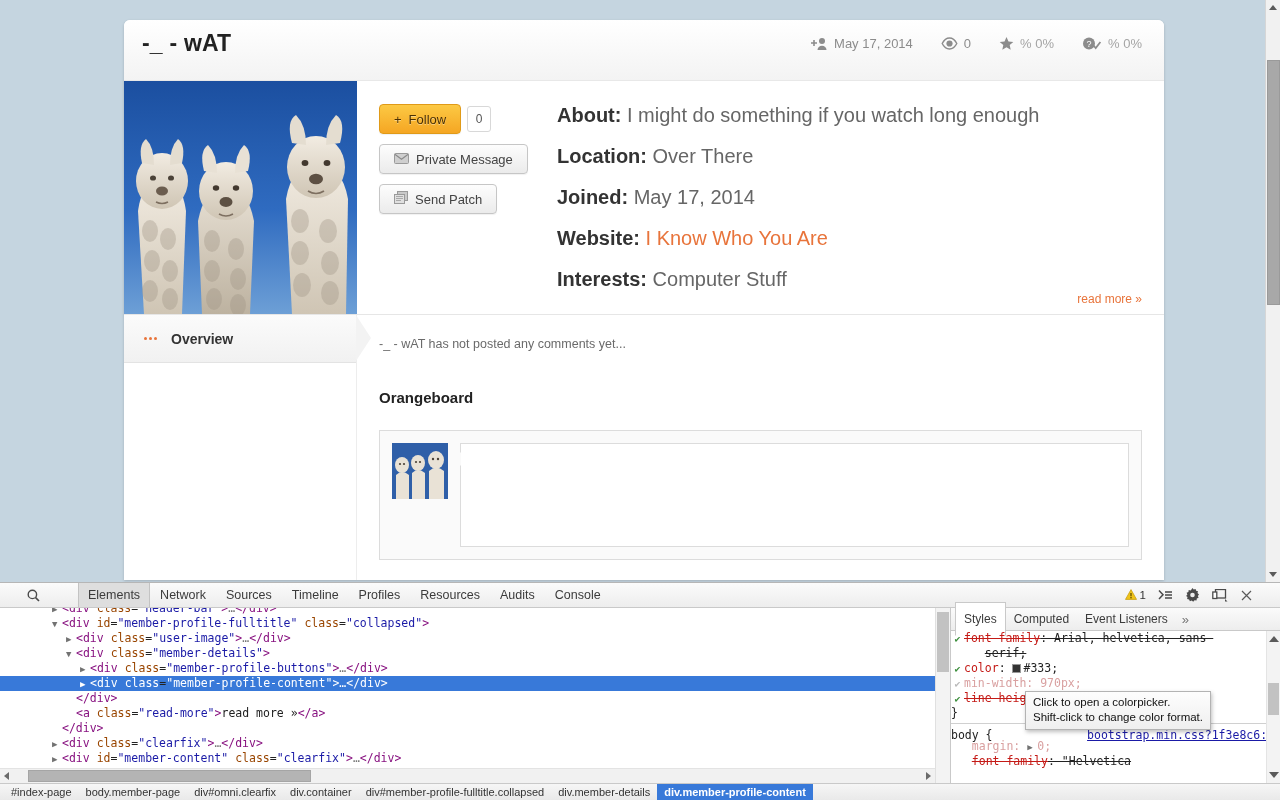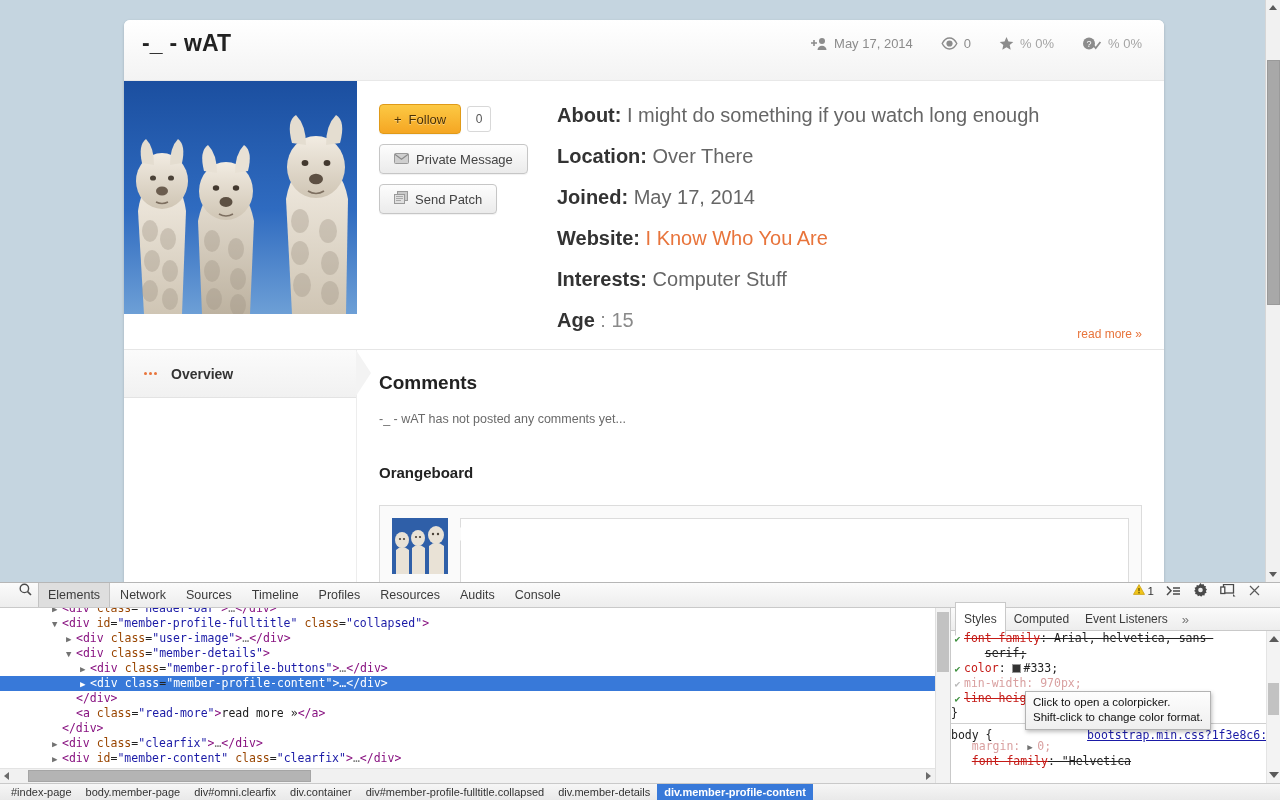--- a/index.html
+++ b/index.html
@@ -178,25 +178,26 @@
 
   
   #devtools {
     position: absolute; left: 0; top: 582px;
     width: 1280px; height: 218px;
     background: #fff;
     border-top: 1px solid #b6b6b6;
     font-family: "DejaVu Sans Mono", monospace;
   }
   .dt-toolbar {
-    height: 25px; display: flex; align-items: flex-start;
+    height: 25px; display: flex; align-items: center;
     background: linear-gradient(to bottom, #fbfbfb 0%, #ededed 100%);
     border-bottom: 1px solid #c9c9c9;
-    padding: 0 12px;
+    padding: 0 20px;
     font-family: "Liberation Sans", sans-serif;
+    gap: 32px;
   }
   .dt-search-icon { width: 26px; display: flex; justify-content: center; align-items: center; cursor: pointer; }
   .dt-tabs { display: flex; align-items: center; height: 100%; }
   .dt-tab {
     padding: 0 9px; height: 100%; display: flex; align-items: center;
     font-size: 12.5px; color: #3b3b3b; cursor: pointer;
     border-left: 1px solid transparent; border-right: 1px solid transparent;
   }
   .dt-tab.active {
     background: #dedede;
@@ -491,24 +492,20 @@
             <span class="detail-value">May 17, 2014</span>
           </div>
           <div class="detail-row">
             <span class="detail-label">Website:</span>
             <span class="detail-value link">I Know Who You Are</span>
           </div>
           <div class="detail-row">
             <span class="detail-label">Interests:</span>
             <span class="detail-value">Computer Stuff</span>
           </div>
-          <div class="detail-row age">
-            <span class="detail-label">Age</span>
-            <span class="detail-value">: 15</span>
-          </div>
         </div>
 
         <a class="read-more">read more »</a>
       </div>
     </div>
 
     <div class="card-divider"></div>
 
     <div class="card-lower">
       <div class="left-col">
@@ -517,21 +514,20 @@
               <i></i>
               <i></i>
               <i></i>
             </span>
           <span>Overview</span>
           <span class="tab-arrow"></span>
         </div>
       </div>
 
       <div class="right-col">
-        <h2 class="section-title">Comments</h2>
         <div class="comments-empty">-_ - wAT has not posted any comments yet...</div>
 
         <h2 class="orangeboard-title">Orangeboard</h2>
 
         <div class="ob-box">
           <div class="ob-thumb">
             <svg viewBox="0 0 56 56" preserveAspectRatio="xMidYMid slice">
               <rect width="56" height="56" fill="#2f5fa8"></rect>
               <g fill="#e9e2d6">
                 <ellipse cx="10" cy="22" rx="7" ry="8"></ellipse>

